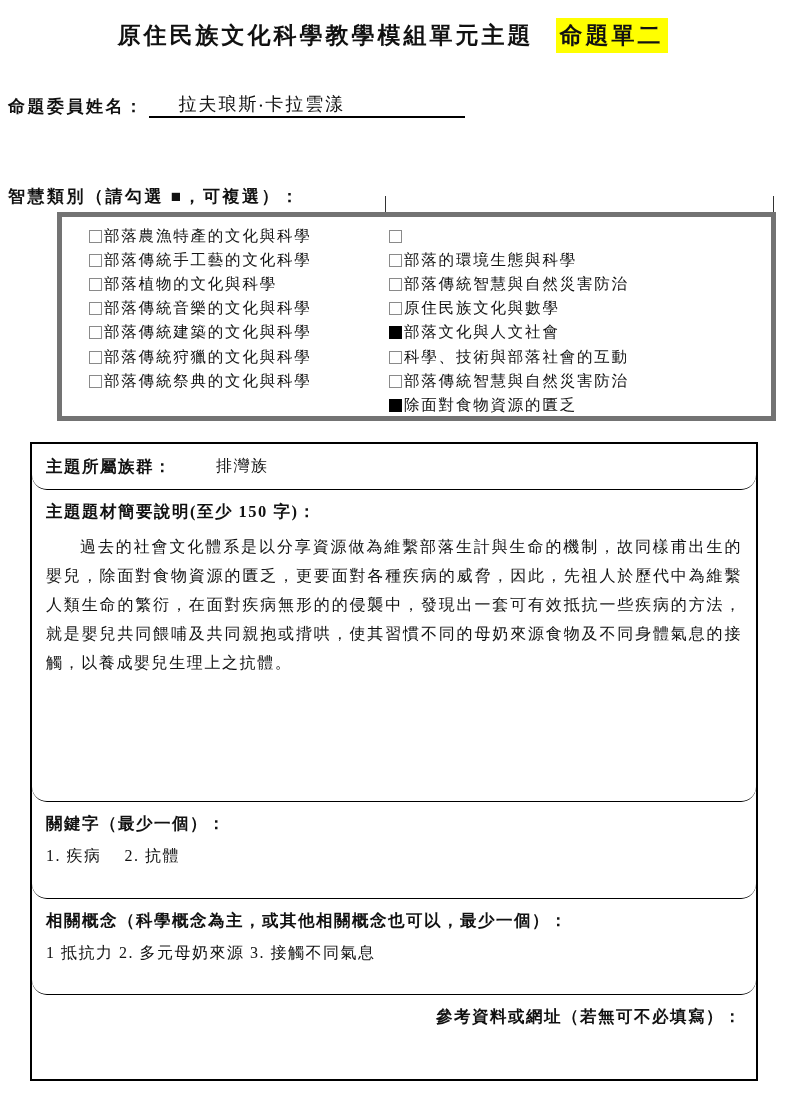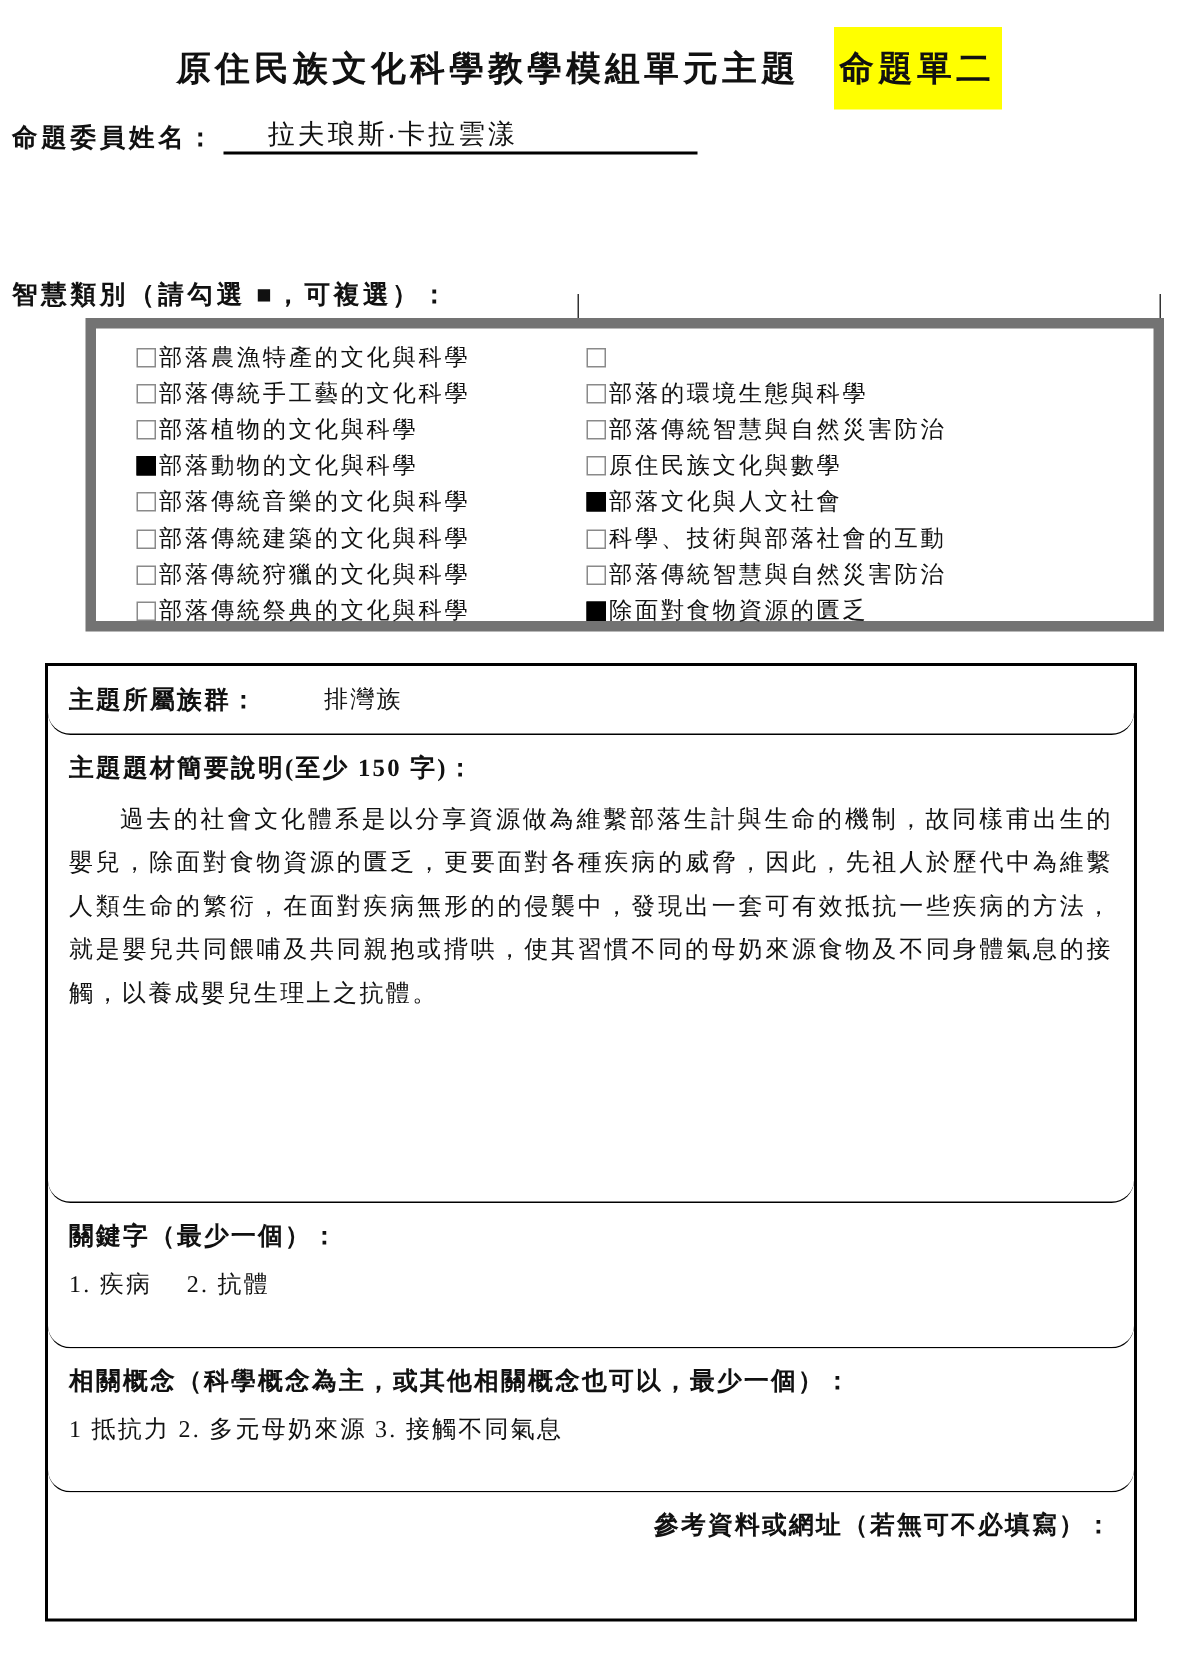--- a/index.html
+++ b/index.html
@@ -11,46 +11,46 @@
   }
   .page { position:absolute; inset:0; background:#fff; }
 
   
   .title-row {
     position:absolute; top:18px; left:0; width:100%;
     text-align:center; font-size:23px; font-weight:bold; letter-spacing:3px;
     white-space:nowrap;
   }
   .title-tag {
-    display:inline-block; margin-left:22px; padding:12px 4px;
+    display:inline-block; margin-left:22px; padding:2px 4px;
     background:var(--hl-yellow);
   }
 
   
   .field-line { position:absolute; left:8px; white-space:nowrap; }
   .field-label { font-size:17px; font-weight:bold; letter-spacing:2.5px; }
-  .committee-line { top:77px; }
+  .committee-line { top:92px; }
   .topic-line { top:147px; }
   .category-line { top:185px; }
   .uline {
     display:inline-block; border-bottom:2px solid #000;
     font-size:18px; letter-spacing:2px; vertical-align:bottom;
     line-height:24px;
   }
   .committee-uline { width:316px; padding-left:30px; margin-left:4px; }
   .topic-uline { width:374px; padding-left:98px; margin-left:36px; }
   .hl-blue { background:var(--hl-blue); padding:1px 6px 1px 2px; }
 
   
   .vline-artifact { position:absolute; width:1px; background:#333; }
 
   
   .cb-table {
     position:absolute; left:57px; top:212px; width:719px; height:209px;
-    border:7px solid #737373; background:#fff;
+    border:5px solid #737373; background:#fff;
     display:grid; grid-template-columns:300px auto;
     padding:7px 0 0 27px;
   }
   .cb-col { display:flex; flex-direction:column; }
   .cb-row { display:flex; align-items:center; height:24.2px; cursor:default; }
   .cb {
     width:13px; height:13px; flex:0 0 13px;
     border:1.5px solid #8a8a8a; background:#fff; margin-right:2px;
   }
   .cb[data-checked="true"] { background:#000; border-color:#000; }
@@ -103,24 +103,20 @@
           <span class="cb" data-checked="false"></span>
           <span class="cb-label">部落農漁特產的文化與科學</span>
         </div>
       <div class="cb-row">
           <span class="cb" data-checked="false"></span>
           <span class="cb-label">部落傳統手工藝的文化科學</span>
         </div>
       <div class="cb-row">
           <span class="cb" data-checked="false"></span>
           <span class="cb-label">部落植物的文化與科學</span>
-        </div>
-      <div class="cb-row">
-          <span class="cb" data-checked="true"></span>
-          <span class="cb-label">部落動物的文化與科學</span>
         </div>
       <div class="cb-row">
           <span class="cb" data-checked="false"></span>
           <span class="cb-label">部落傳統音樂的文化與科學</span>
         </div>
       <div class="cb-row">
           <span class="cb" data-checked="false"></span>
           <span class="cb-label">部落傳統建築的文化與科學</span>
         </div>
       <div class="cb-row">

